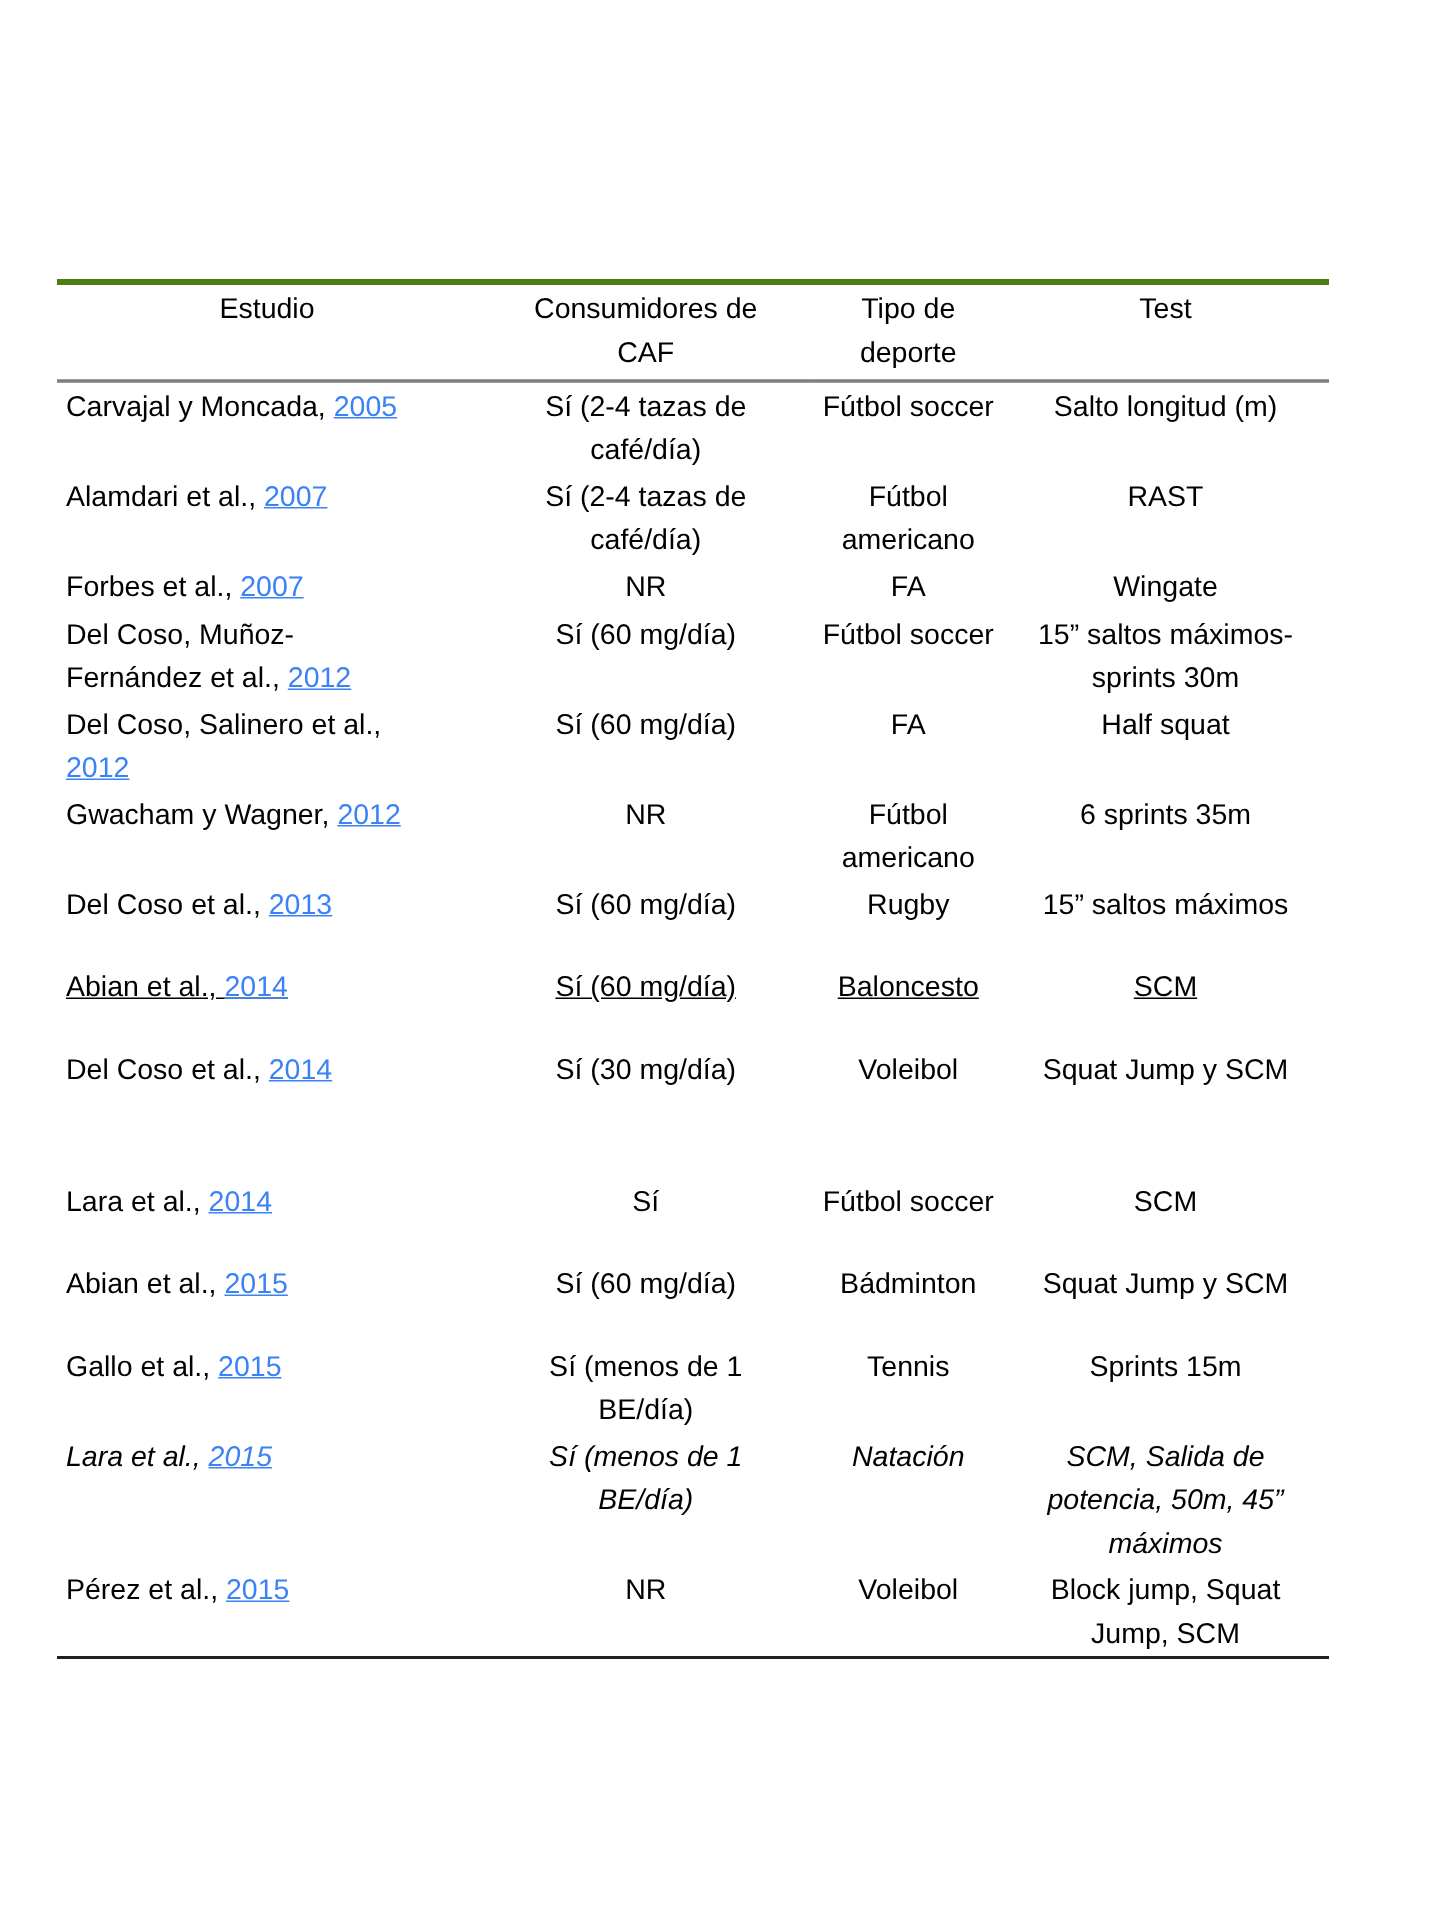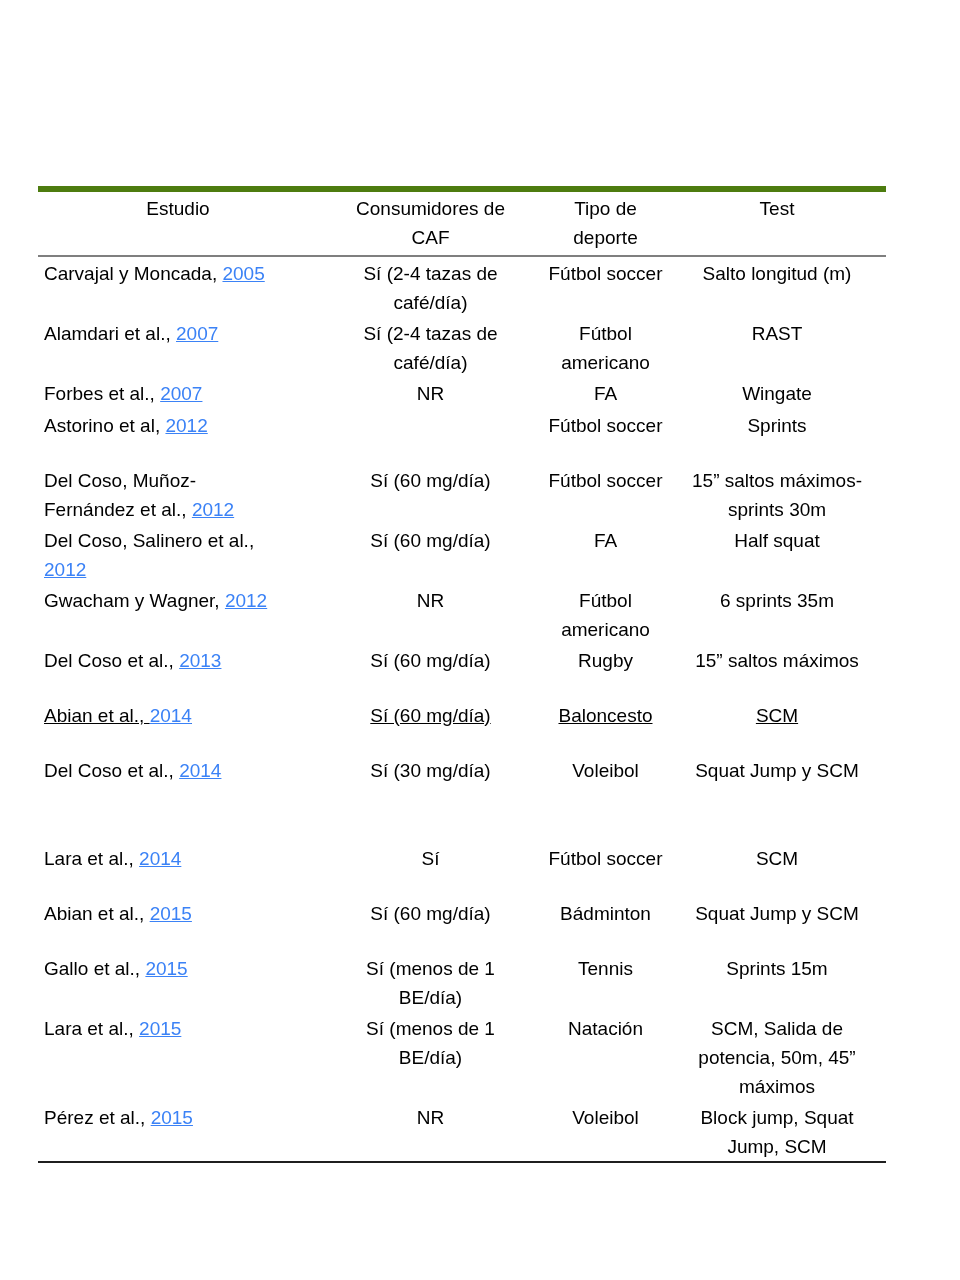--- a/index.html
+++ b/index.html
@@ -13,21 +13,21 @@
     color: #000000;
     font-family: "Liberation Sans", "DejaVu Sans", sans-serif;
     position: relative;
     overflow: hidden;
   }
   .tablewrap {
     position: absolute;
     left: 38px;
     top: 186px;
     width: 848px;
-    border-top: 6px solid #4d7c0f;
+    border-top: 4px solid #4d7c0f;
     border-bottom: 2px solid #1f1f1f;
   }
   table.studies {
     border-collapse: collapse;
     table-layout: fixed;
     width: 848px;
     font-size: 19px;
     line-height: 29px;
   }
   table.studies th {
@@ -92,26 +92,20 @@
           <td>Fútbol
 americano</td>
           <td>RAST</td>
         </tr>
         <tr style="height: 32px;">
           <td class="study-cell"><span>Forbes et al., </span><a class="year-link">2007</a></td>
           <td>NR</td>
           <td>FA</td>
           <td>Wingate</td>
         </tr>
-        <tr style="height: 55px;">
-          <td class="study-cell"><span>Astorino et al, </span><a class="year-link">2012</a></td>
-          <td></td>
-          <td>Fútbol soccer</td>
-          <td>Sprints</td>
-        </tr>
         <tr style="height: 59px;">
           <td class="study-cell"><span>Del Coso, Muñoz-
 Fernández et al., </span><a class="year-link">2012</a></td>
           <td>Sí (60 mg/día)</td>
           <td>Fútbol soccer</td>
           <td>15” saltos máximos-
 sprints 30m</td>
         </tr>
         <tr style="height: 58px;">
           <td class="study-cell"><span>Del Coso, Salinero et al.,
@@ -157,21 +151,21 @@
           <td>Bádminton</td>
           <td>Squat Jump y SCM</td>
         </tr>
         <tr style="height: 56px;">
           <td class="study-cell"><span>Gallo et al., </span><a class="year-link">2015</a></td>
           <td>Sí (menos de 1
 BE/día)</td>
           <td>Tennis</td>
           <td>Sprints 15m</td>
         </tr>
-        <tr style="height: 86px;">
+        <tr style="height: 86px; font-style: italic;">
           <td class="study-cell"><span>Lara et al., </span><a class="year-link">2015</a></td>
           <td>Sí (menos de 1
 BE/día)</td>
           <td>Natación</td>
           <td>SCM, Salida de
 potencia, 50m, 45”
 máximos</td>
         </tr>
         <tr style="height: 57px;">
           <td class="study-cell"><span>Pérez et al., </span><a class="year-link">2015</a></td>

